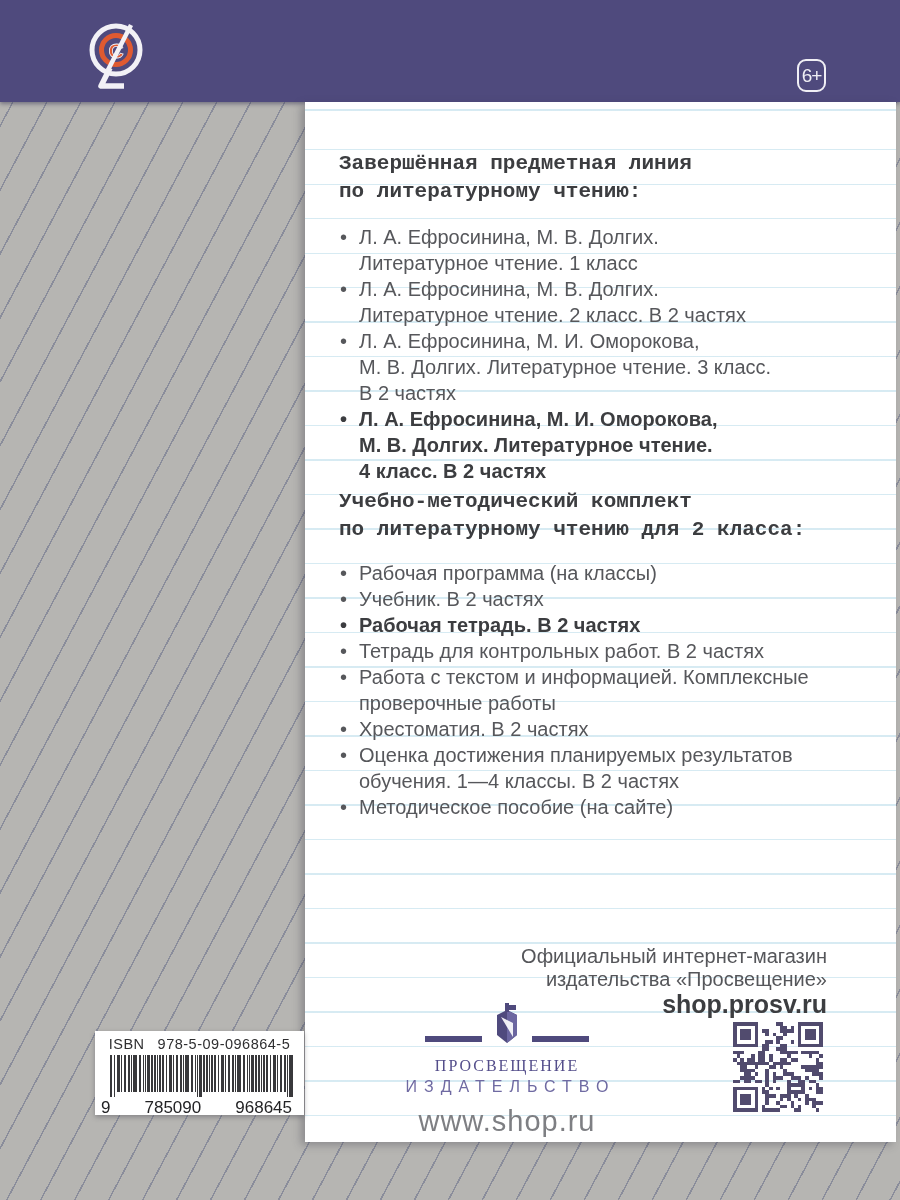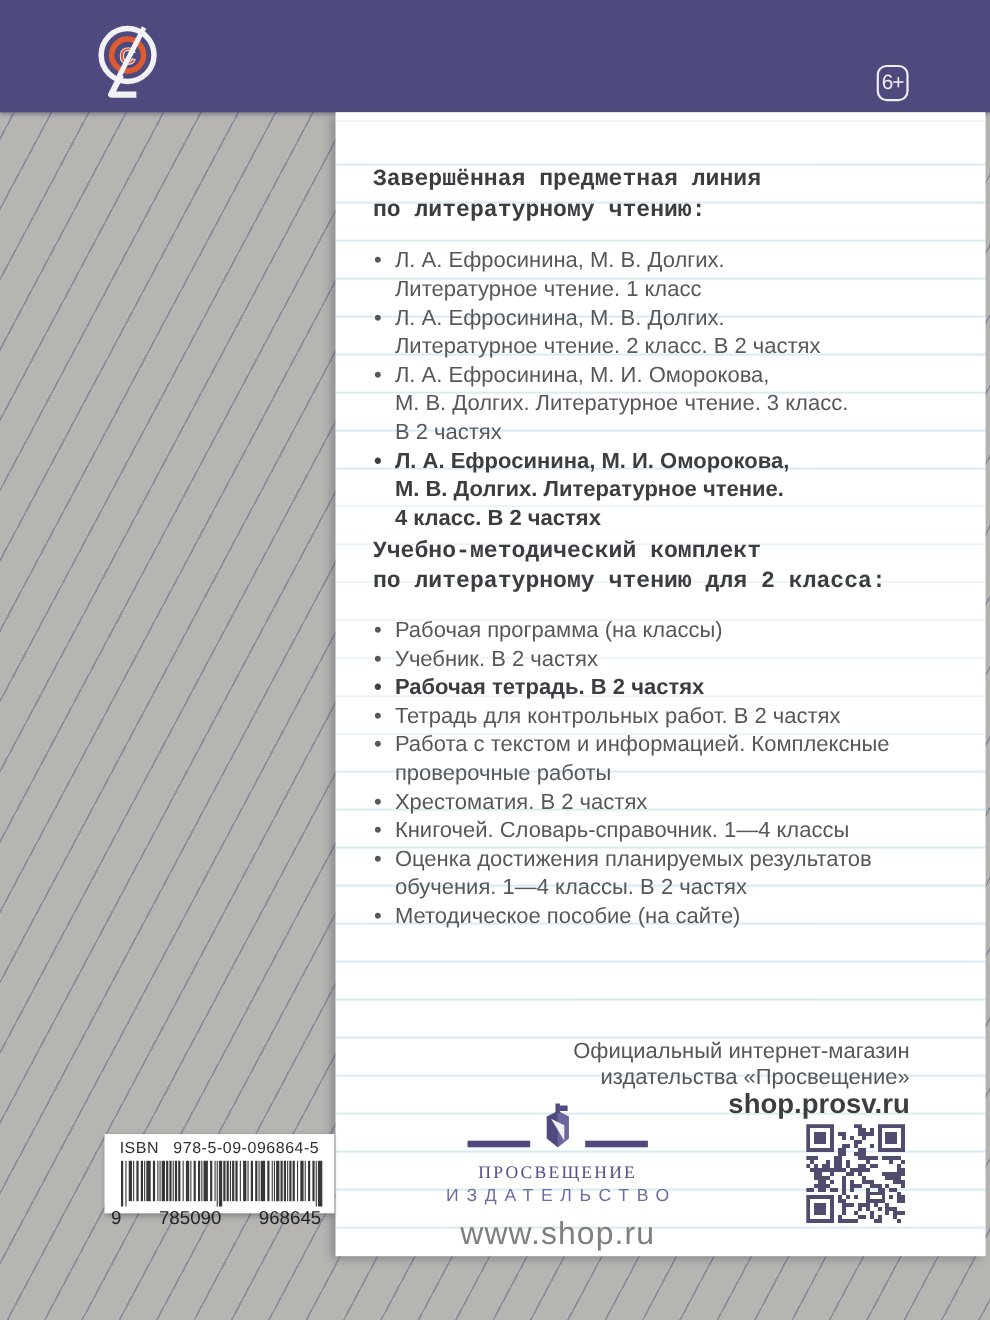--- a/index.html
+++ b/index.html
@@ -69,21 +69,21 @@
     font-size:16px; font-weight:400; letter-spacing:2px; color:#544e8b; margin-top:4px;
   }
   .pub-sub { font-size:16px; letter-spacing:7px; color:#6f6aa2; margin-top:3px; text-indent:7px; }
   .pub-site { font-size:29px; letter-spacing:1px; color:#7e7f83; margin-top:9px; }
 
   
   .qr-box { position:absolute; left:428px; top:920px; width:90px; height:90px; }
 
   
   .barcode-box {
-    position:absolute; left:95px; top:1031px; width:209px; height:72px;
+    position:absolute; left:95px; top:1031px; width:209px; height:84px;
     background:#fff; padding-top:5px; box-shadow:0 2px 5px rgba(60,60,70,.4);
   }
   .isbn-row { display:flex; justify-content:center; gap:13px;
     font-size:14.5px; color:#2f2f31; letter-spacing:.5px; }
   .bars-wrap { display:flex; justify-content:center; margin-top:3px; }
   .digits-row { display:flex; justify-content:space-between; padding:0 12px 0 6px;
     font-size:17px; color:#232325; margin-top:1px; }
 </style>
 </head>
 <body>
@@ -127,21 +127,20 @@
 по литературному чтению для 2 класса:</div>
 
     <ul class="book-list umk-list">
       <li>Рабочая программа (на классы)</li>
       <li>Учебник. В 2 частях</li>
       <li class="bold">Рабочая тетрадь. В 2 частях</li>
       <li>Тетрадь для контрольных работ. В 2 частях</li>
       <li>Работа с текстом и информацией. Комплексные
 проверочные работы</li>
       <li>Хрестоматия. В 2 частях</li>
-      <li>Книгочей. Словарь-справочник. 1—4 классы</li>
       <li>Оценка достижения планируемых результатов
 обучения. 1—4 классы. В 2 частях</li>
       <li>Методическое пособие (на сайте)</li>
     </ul>
 
     <div class="shop-block">
       <div class="shop-lines">Официальный интернет-магазин
 издательства «Просвещение»</div>
       <div class="shop-url">shop.prosv.ru</div>
     </div>

